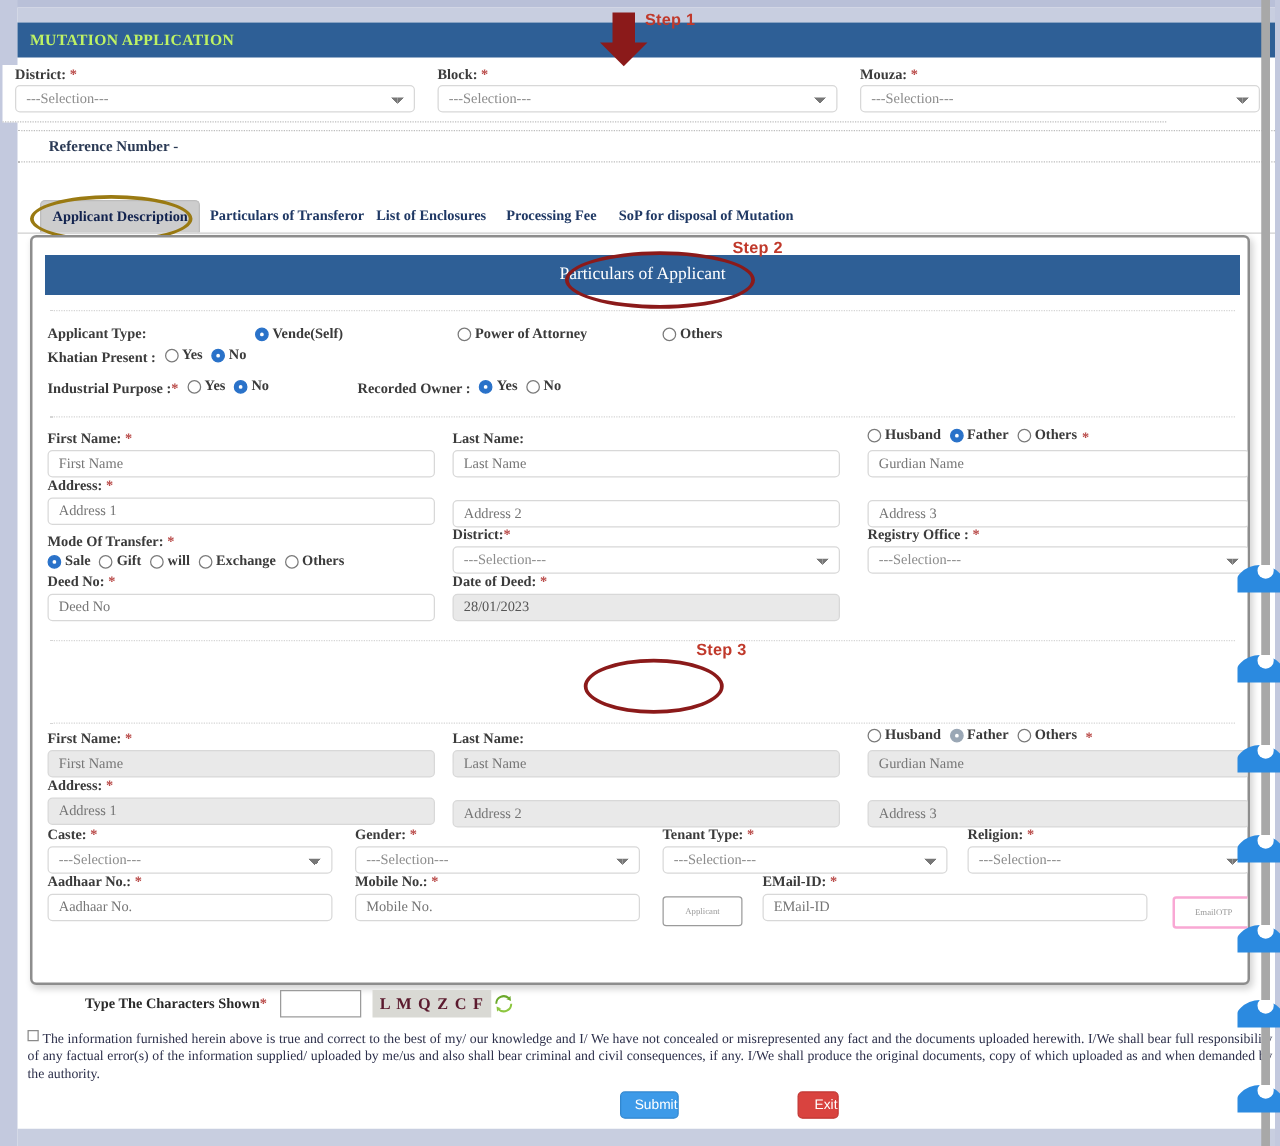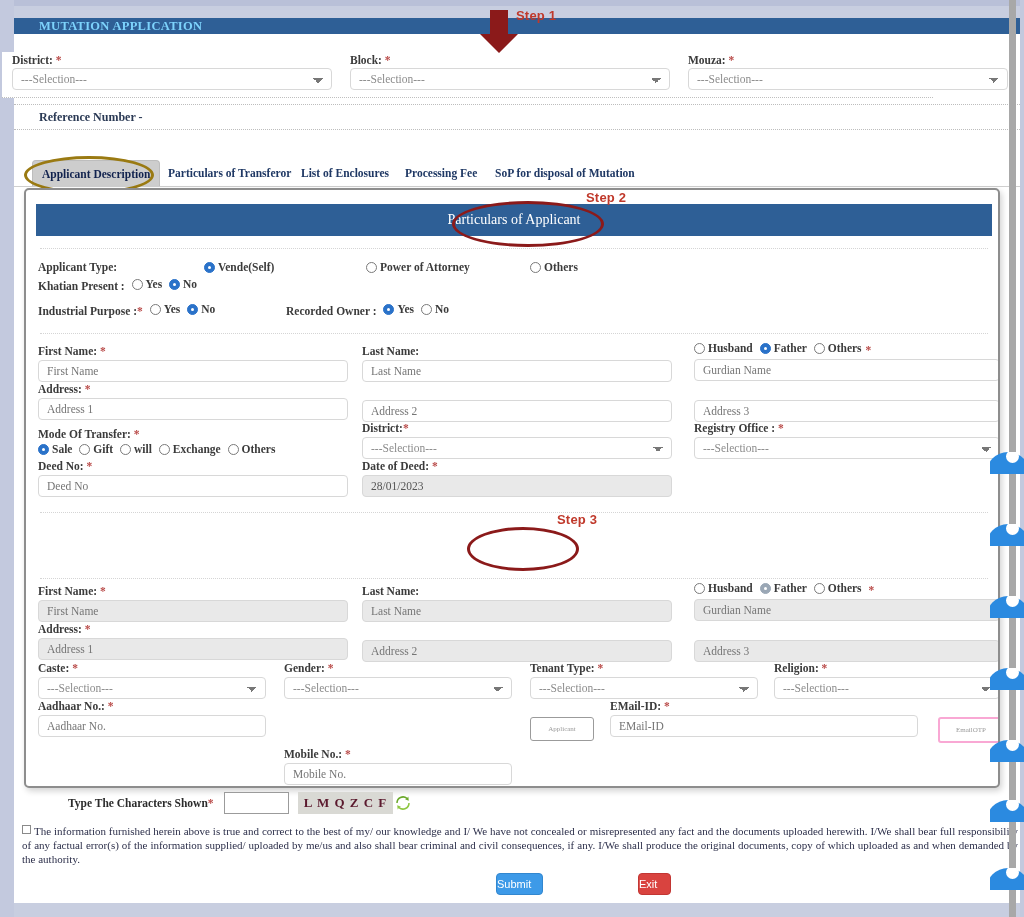--- a/index.html
+++ b/index.html
@@ -16,23 +16,23 @@
 
   
   .gutter-left{position:absolute;left:0;top:0;width:14px;height:917px;background:#c3c9de;}
   .gutter-right{position:absolute;right:0;top:0;width:4px;height:917px;background:#c3c9de;}
   .topstrip{position:absolute;left:0;top:0;width:1024px;height:6px;background:#b9c0d8;}
   .topstrip2{position:absolute;left:14px;top:6px;width:1006px;height:12px;background:#c8cee0;}
   .botstrip{position:absolute;left:14px;top:903px;width:1006px;height:14px;background:#c8cee0;}
 
   
   .app-header{
-    position:absolute;left:14px;top:18px;width:1006px;height:16px;
-    background:#2e5f96;color:#7dd3fc;font-weight:bold;font-size:12.5px;
-    letter-spacing:.3px;display:flex;align-items:center;padding-left:25px;
+    position:absolute;left:14px;top:18px;width:1006px;height:28px;
+    background:#2e5f96;color:#bef264;font-weight:bold;font-size:12.5px;
+    letter-spacing:.3px;display:flex;align-items:center;padding-left:10px;
     box-sizing:border-box;
   }
 
   
   .top-row{position:absolute;left:2px;top:52px;width:931px;height:46px;
     background:#fff;border-bottom:1px dotted #bfbfbf;box-sizing:border-box;}
   .tcol{position:absolute;top:2px;}
   .tcol .lbl{font-weight:bold;font-size:11.5px;color:#3b3b3b;margin-bottom:2px;display:block;}
   .req{color:#b94a48;font-weight:bold;}
 
@@ -113,21 +113,21 @@
   
   .decl{position:absolute;left:22px;top:824px;width:996px;
         font-size:11px;color:#2c2f4a;line-height:1.28;text-align:justify;
         font-family:"Liberation Serif",serif;}
   .decl .cb{display:inline-block;width:9px;height:9px;border:1px solid #8a8a8a;
         background:#fff;vertical-align:1px;margin-right:3px;box-sizing:border-box;}
 
   
   .btn{position:absolute;height:22px;border-radius:4px;color:#fff;
        font-size:11px;font-family:"Liberation Sans",sans-serif;
-       display:flex;align-items:center;justify-content:flex-start;box-sizing:border-box;}
+       display:flex;align-items:center;justify-content:flex-end;box-sizing:border-box;}
   .btn-submit{left:496px;top:873px;width:47px;background:#3d9ae8;border:1px solid #3287cf;}
   .btn-exit{left:638px;top:873px;width:33px;background:#d9433f;border:1px solid #c23633;}
 
   
   .scroll-track{position:absolute;right:8px;top:0;width:7px;height:917px;background:#a8a8a8;}
   .blob{position:absolute;right:0px;width:34px;height:22px;overflow:hidden;}
   .blob i{display:block;width:44px;height:44px;border-radius:50%;background:#2b8ae0;
           margin-left:-4px;}
   .blob u{position:absolute;left:16px;top:-2px;width:13px;height:13px;border-radius:50%;
           background:#fff;}
@@ -396,21 +396,21 @@
     <div class="fld" style="left:748px;top:472px;">
       <span class="lbl"><span>Religion:</span> <span class="req">*</span></span>
       <select class="sel" style="width:226px;">
         <option>---Selection---</option></select>
     </div>
 
     <div class="fld" style="left:12px;top:510px;">
       <span class="lbl"><span>Aadhaar No.:</span> <span class="req">*</span></span>
       <input class="txt" style="width: 228px;" placeholder="Aadhaar No.">
     </div>
-    <div class="fld" style="left:258px;top:510px;margin-top:48px;">
+    <div class="fld" style="left:258px;top:510px;">
       <span class="lbl"><span>Mobile No.:</span> <span class="req">*</span></span>
       <input class="txt" style="width: 228px;" placeholder="Mobile No.">
     </div>
     <div style="position:absolute;left:504px;top:527px;width:62px;height:22px;border:1px solid #9b9b9b;
                 border-radius:3px;background:#fff;display:flex;align-items:center;justify-content:center;
                 font-size:7px;color:#9a9a9a;font-family:'Liberation Serif',serif;">
       <span>Applicant</span>
     </div>
     <div class="fld" style="left:584px;top:510px;">
       <span class="lbl"><span>EMail-ID:</span> <span class="req">*</span></span>

